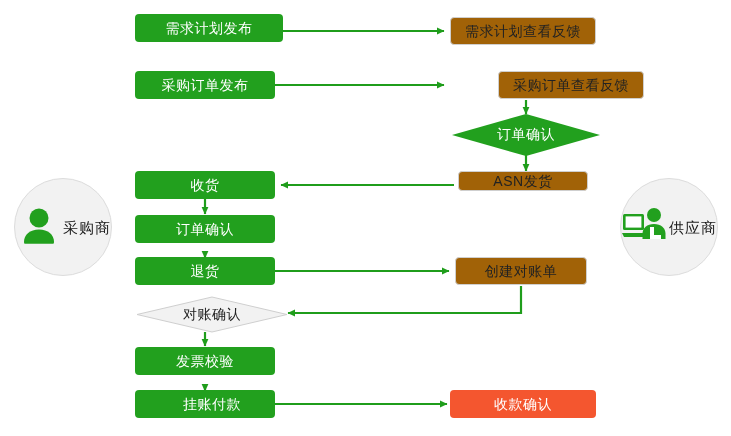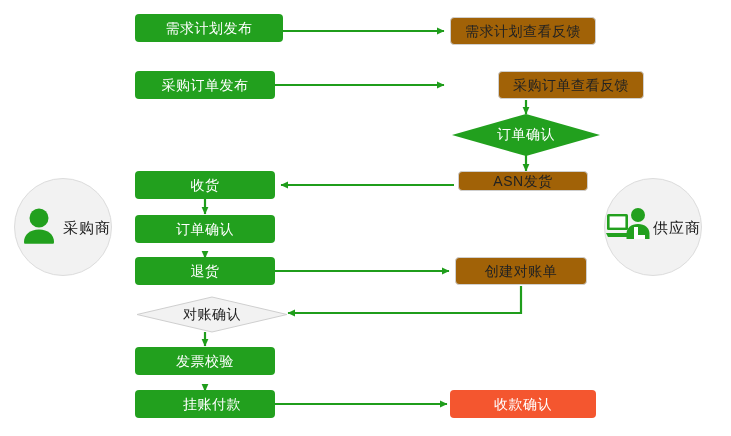--- a/index.html
+++ b/index.html
@@ -147,21 +147,21 @@
   </svg>
 
   <div class="role" style="left:14px; top:178px;">
     <svg class="glyph" viewBox="0 0 48 42">
       <circle cx="24" cy="12" r="9.5" fill="#22a01e"></circle>
       <path d="M24 23.5c-9 0-15 5.4-15 12.2 0 1 .2 1.6.6 2h28.8c.4-.4.6-1 .6-2 0-6.8-6-12.2-15-12.2z" fill="#22a01e"></path>
     </svg>
     <span class="rlabel">采购商</span>
   </div>
 
-  <div class="role" style="left:604px; top:178px;">
+  <div class="role" style="left:620px; top:178px;">
     <svg class="glyph" viewBox="0 0 48 42">
       <rect x="2" y="8" width="21" height="16" rx="1.5" fill="#22a01e"></rect>
       <rect x="4.6" y="10.4" width="15.8" height="11.2" fill="#ffffff"></rect>
       <path d="M1 27h23l2 4H3z" fill="#22a01e"></path>
       <circle cx="33" cy="9" r="7" fill="#22a01e"></circle>
       <path d="M33 18c-7 0-11.5 4.2-11.5 9.6V33h23v-5.4C44.5 22.2 40 18 33 18z" fill="#22a01e"></path>
       <rect x="29" y="21" width="4" height="12" fill="#ffffff"></rect>
       <rect x="29" y="29" width="11" height="4" fill="#ffffff"></rect>
     </svg>
     <span class="rlabel">供应商</span>

